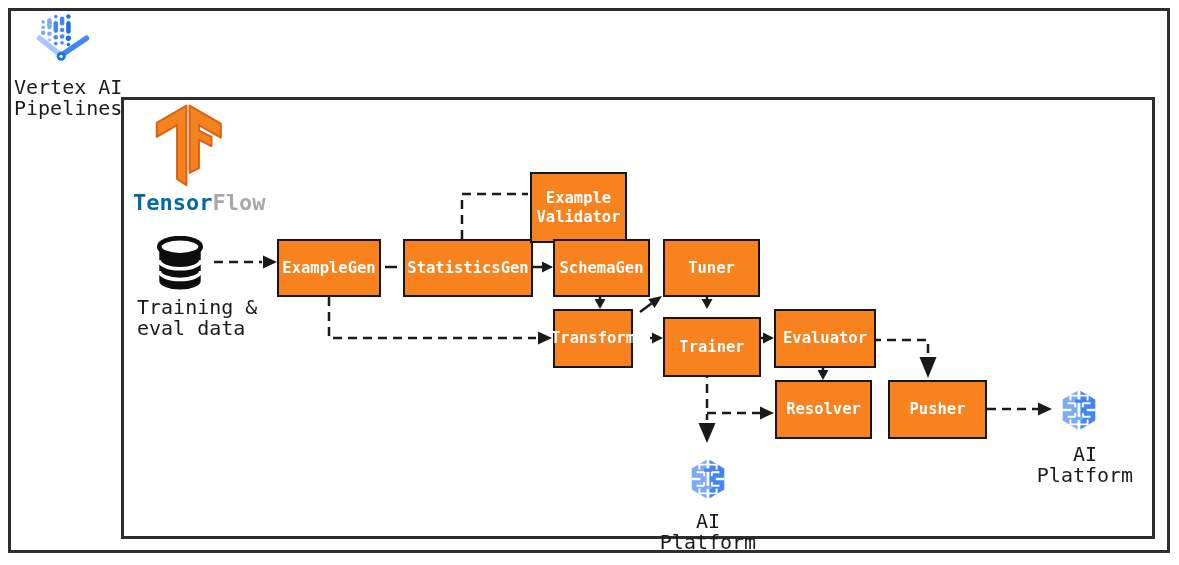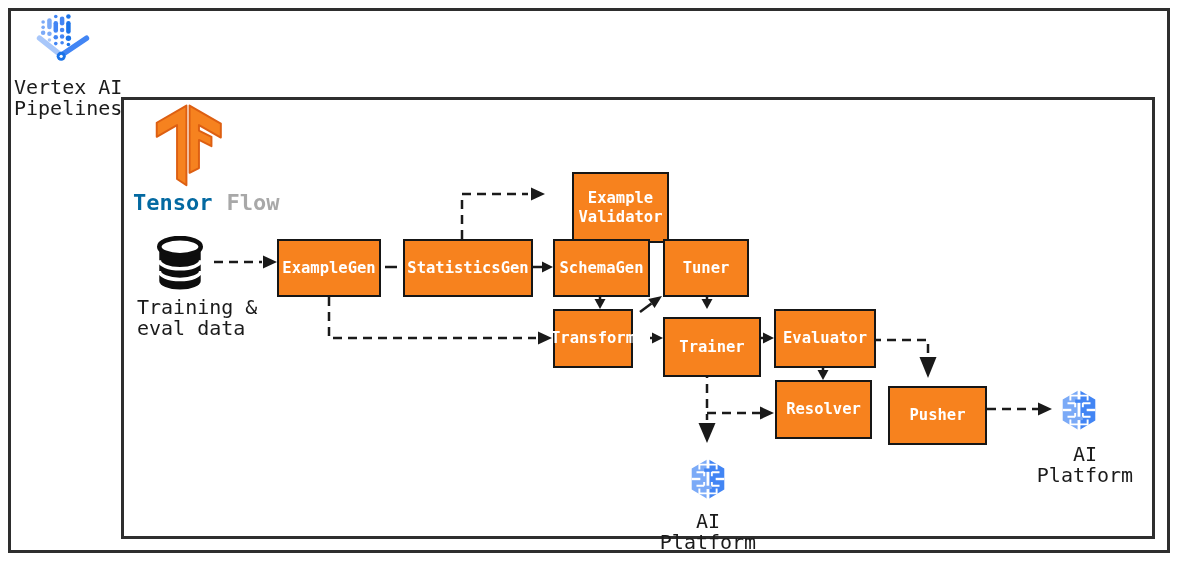--- a/index.html
+++ b/index.html
@@ -14,21 +14,21 @@
     background:#F7821E; border:2.5px solid #161616;
     color:#ffffff; font-weight:bold; font-size:15.5px; line-height:19px;
     display:flex; align-items:center; justify-content:center;
     text-align:center; white-space:pre-line;
   }
   .caption { position:absolute; color:#1b1b1b; font-size:20px; line-height:21px; white-space:pre-line; z-index:3; }
   .caption.center { text-align:center; }
   .icon { position:absolute; z-index:3; }
   .wordmark { position:absolute; left:133px; top:190px; font-size:22px; font-weight:bold; letter-spacing:0; z-index:3; }
   .wordmark .t-orange { color:#0369a1; }
-  .wordmark .t-gray  { color:#A8A8A8;margin-left:14px; }
+  .wordmark .t-gray  { color:#A8A8A8; }
 </style>
 </head>
 <body>
 
 <div class="stage">
 
   <div class="frame" style="left:8px; top:8px; width:1162px; height:545px;"></div>
   <div class="frame" style="left:121px; top:97px; width:1034px; height:442px;"></div>
 
   <svg class="icon" style="left:34px; top:12px;" width="58" height="56" viewBox="0 0 64 62">
@@ -160,29 +160,29 @@
 
       <g>
         <path d="M987,409 H1038" fill="none" stroke-dasharray="9 6"></path>
         <polygon points="1052,409 1038,402.5 1038,415.5" stroke="none"></polygon>
       </g>
     </g>
   </svg>
 
   <div class="node" style="left:277px; top:239px; width:104px; height:58px;">ExampleGen</div>
   <div class="node" style="left:403px; top:239px; width:130px; height:58px;">StatisticsGen</div>
-  <div class="node" style="left:572px; top:172px; width:97px; height:71px;">Example
+  <div class="node" style="left:530px; top:172px; width:97px; height:71px;">Example
 Validator</div>
   <div class="node" style="left:553px; top:239px; width:97px; height:58px;">SchemaGen</div>
-  <div class="node" style="left:663px; top:239px; width:86px; height:58px;">Tuner</div>
+  <div class="node" style="left:663px; top:239px; width:97px; height:58px;">Tuner</div>
   <div class="node" style="left:553px; top:309px; width:80px; height:59px;">Transform</div>
   <div class="node" style="left:663px; top:317px; width:98px; height:60px;">Trainer</div>
   <div class="node" style="left:774px; top:309px; width:102px; height:59px;">Evaluator</div>
   <div class="node" style="left:775px; top:380px; width:97px; height:59px;">Resolver</div>
-  <div class="node" style="left:888px; top:380px; width:99px; height:59px;margin-top:6px;">Pusher</div>
+  <div class="node" style="left:888px; top:380px; width:99px; height:59px;">Pusher</div>
 
   <svg class="icon" style="left:685px; top:455px;" width="46" height="48" viewBox="0 0 48 48">
     <polygon points="24,3 7,13 7,35 24,45" fill="#7BAAF7"></polygon>
     <polygon points="24,3 41,13 41,35 24,45" fill="#4285F4"></polygon>
     <g stroke="#ffffff" fill="none">
       <path d="M24,1 V47" stroke-width="3"></path>
       <path d="M7,24 H16" stroke-width="2.5"></path>
         <path d="M41,24 H32" stroke-width="2.5"></path>
       <path d="M24,9 H15 V14" stroke-width="2"></path>
         <path d="M12,17 H20 V21" stroke-width="2"></path>

